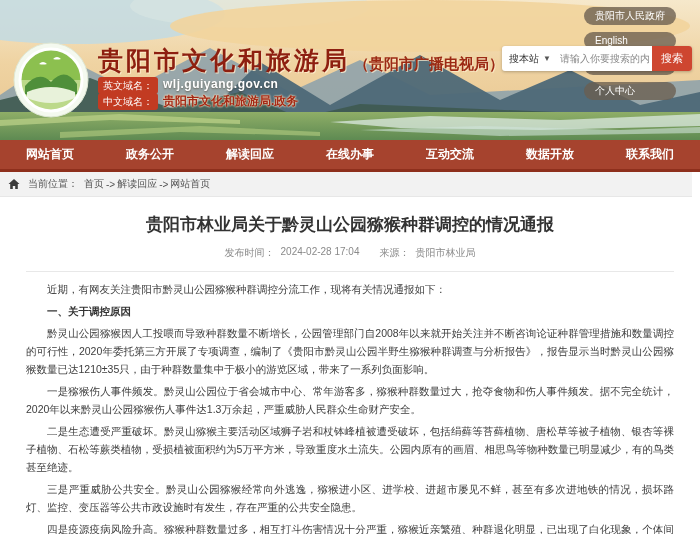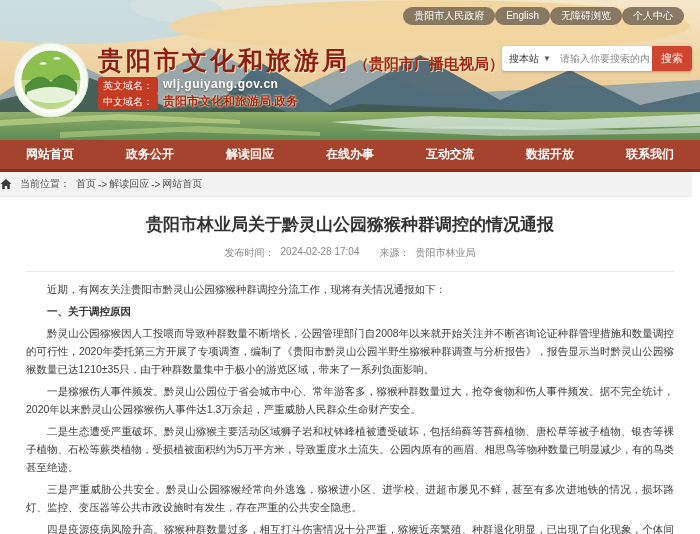--- a/index.html
+++ b/index.html
@@ -2,21 +2,21 @@
 <html><head>
 <meta charset="utf-8">
 <style>
   * { margin:0; padding:0; box-sizing:border-box; }
   html,body { width:700px; height:534px; overflow:hidden; background:#fff;
     font-family:"Liberation Sans","DejaVu Sans",sans-serif; }
 
   
   .header { position:relative; width:700px; height:140px; overflow:hidden; }
   .header-bg { position:absolute; inset:0; }
-  .topbar { position:absolute; top:7px; right:16px; display:flex; z-index:5; }
+  .topbar { position:absolute; top:7px; right:24px; display:flex; gap:7px; z-index:5;flex-direction:column; }
   .pill { background:rgba(106,94,79,.78); color:#fff; font-size:10px; line-height:1;
     padding:4px 11px; border-radius:10px; cursor:pointer; white-space:nowrap; }
 
   .logo { position:absolute; left:13px; top:42px; width:76px; height:76px; z-index:4; }
   .brand { position:absolute; left:98px; top:44px; z-index:4; }
   .brand-line1 { display:flex; align-items:baseline; }
   .brand-title { font-size:25px; font-weight:bold; color:#8e1f10; letter-spacing:3px;
     text-shadow:1px 1px 0 rgba(255,240,210,.8); }
   .brand-sub { font-size:15px; font-weight:bold; color:#9c2a14; margin-left:4px;
     text-shadow:1px 1px 0 rgba(255,240,210,.7); }
@@ -41,21 +41,21 @@
     cursor:pointer; font-family:inherit; }
 
   
   .nav { display:flex; width:700px; height:32px; background:#a6432e;
     border-bottom:3px solid #8e2f1c; }
   .nav-item { flex:1; display:flex; align-items:center; justify-content:center;
     color:#fff; font-size:12px; font-weight:bold; cursor:pointer; white-space:nowrap; }
 
   
   .crumbbar { display:flex; align-items:center; width:692px; height:25px;
-    background:#f2f2f2; border-bottom:1px solid #e7e7e7; padding:0 0; }
+    background:#f2f2f2; border-bottom:1px solid #e7e7e7; padding:0 8px; }
   .home-ic { width:12px; height:12px; margin-right:8px; flex:0 0 auto; }
   .crumb-label { font-size:10px; color:#555; margin-right:6px; }
   .crumb-link { font-size:10px; color:#555; cursor:pointer; }
   .crumb-sep { font-size:10px; color:#555; margin:0 2px; }
 
   
   .content { width:700px; padding:16px 26px 0 26px; background:#fff; }
   .art-title { text-align:center; font-size:17px; font-weight:bold; color:#333; }
   .art-meta { display:flex; justify-content:center; gap:6px; margin-top:10px;
     font-size:10px; color:#8a8a8a; }

